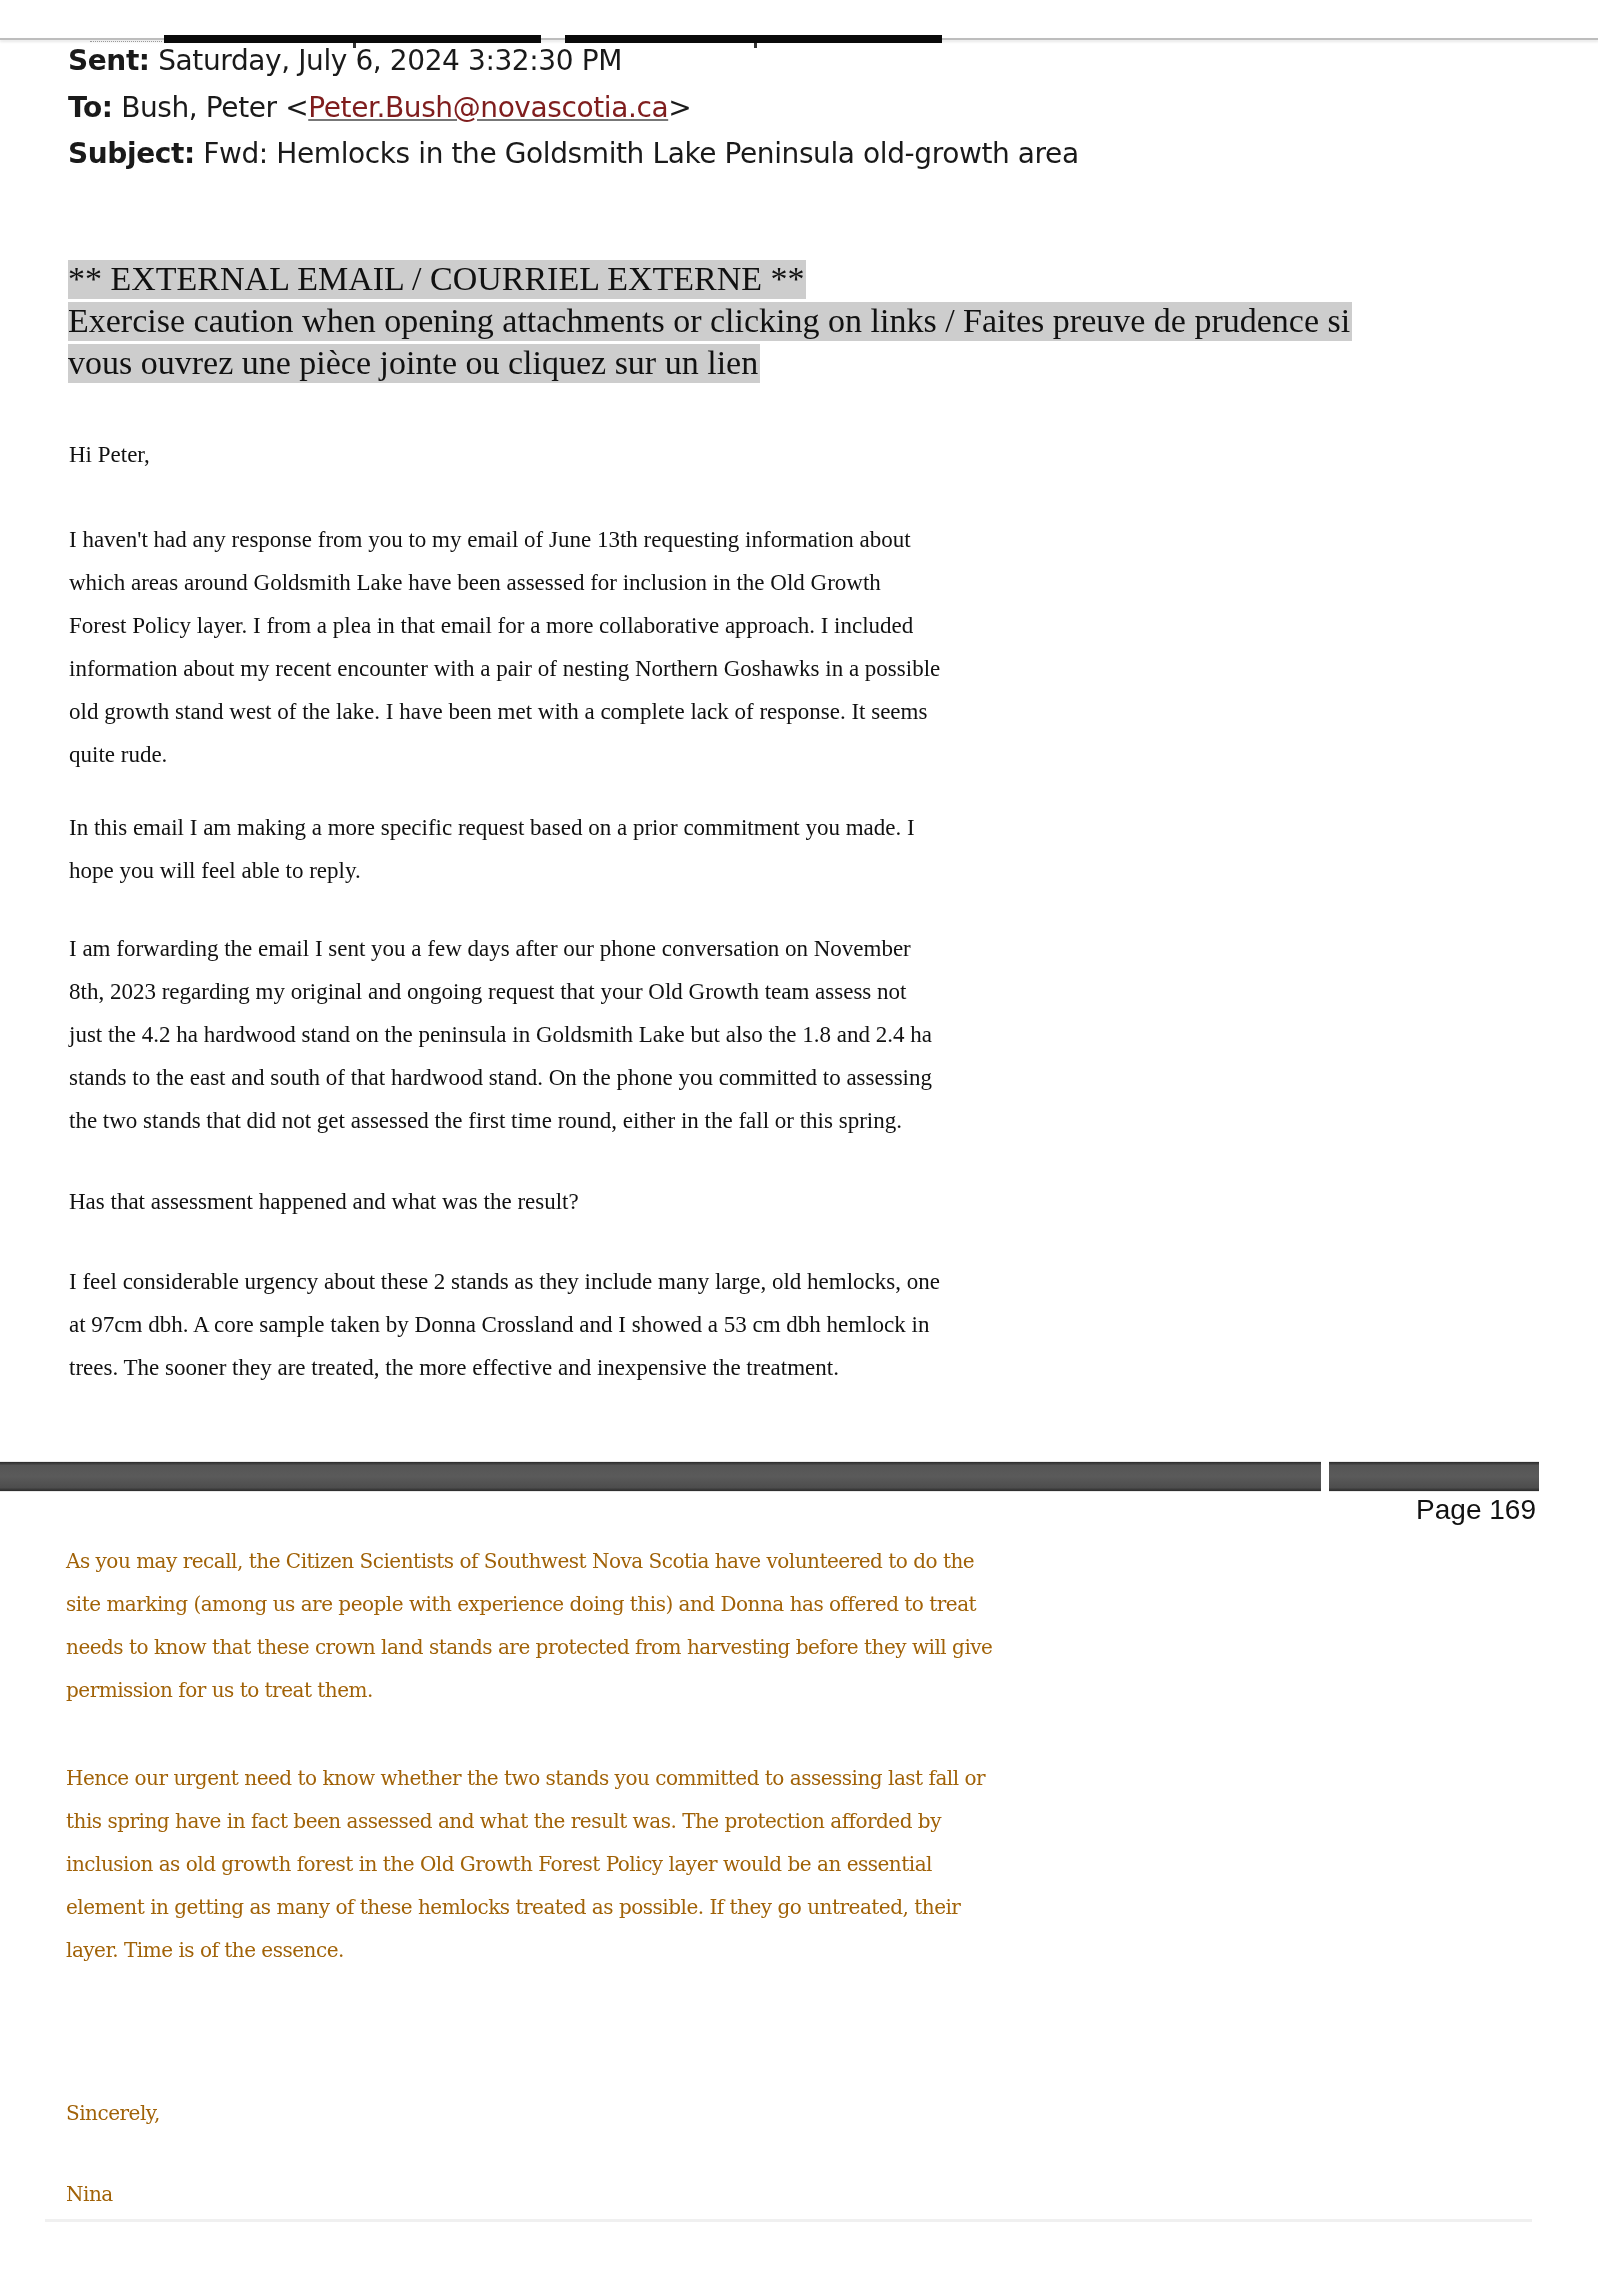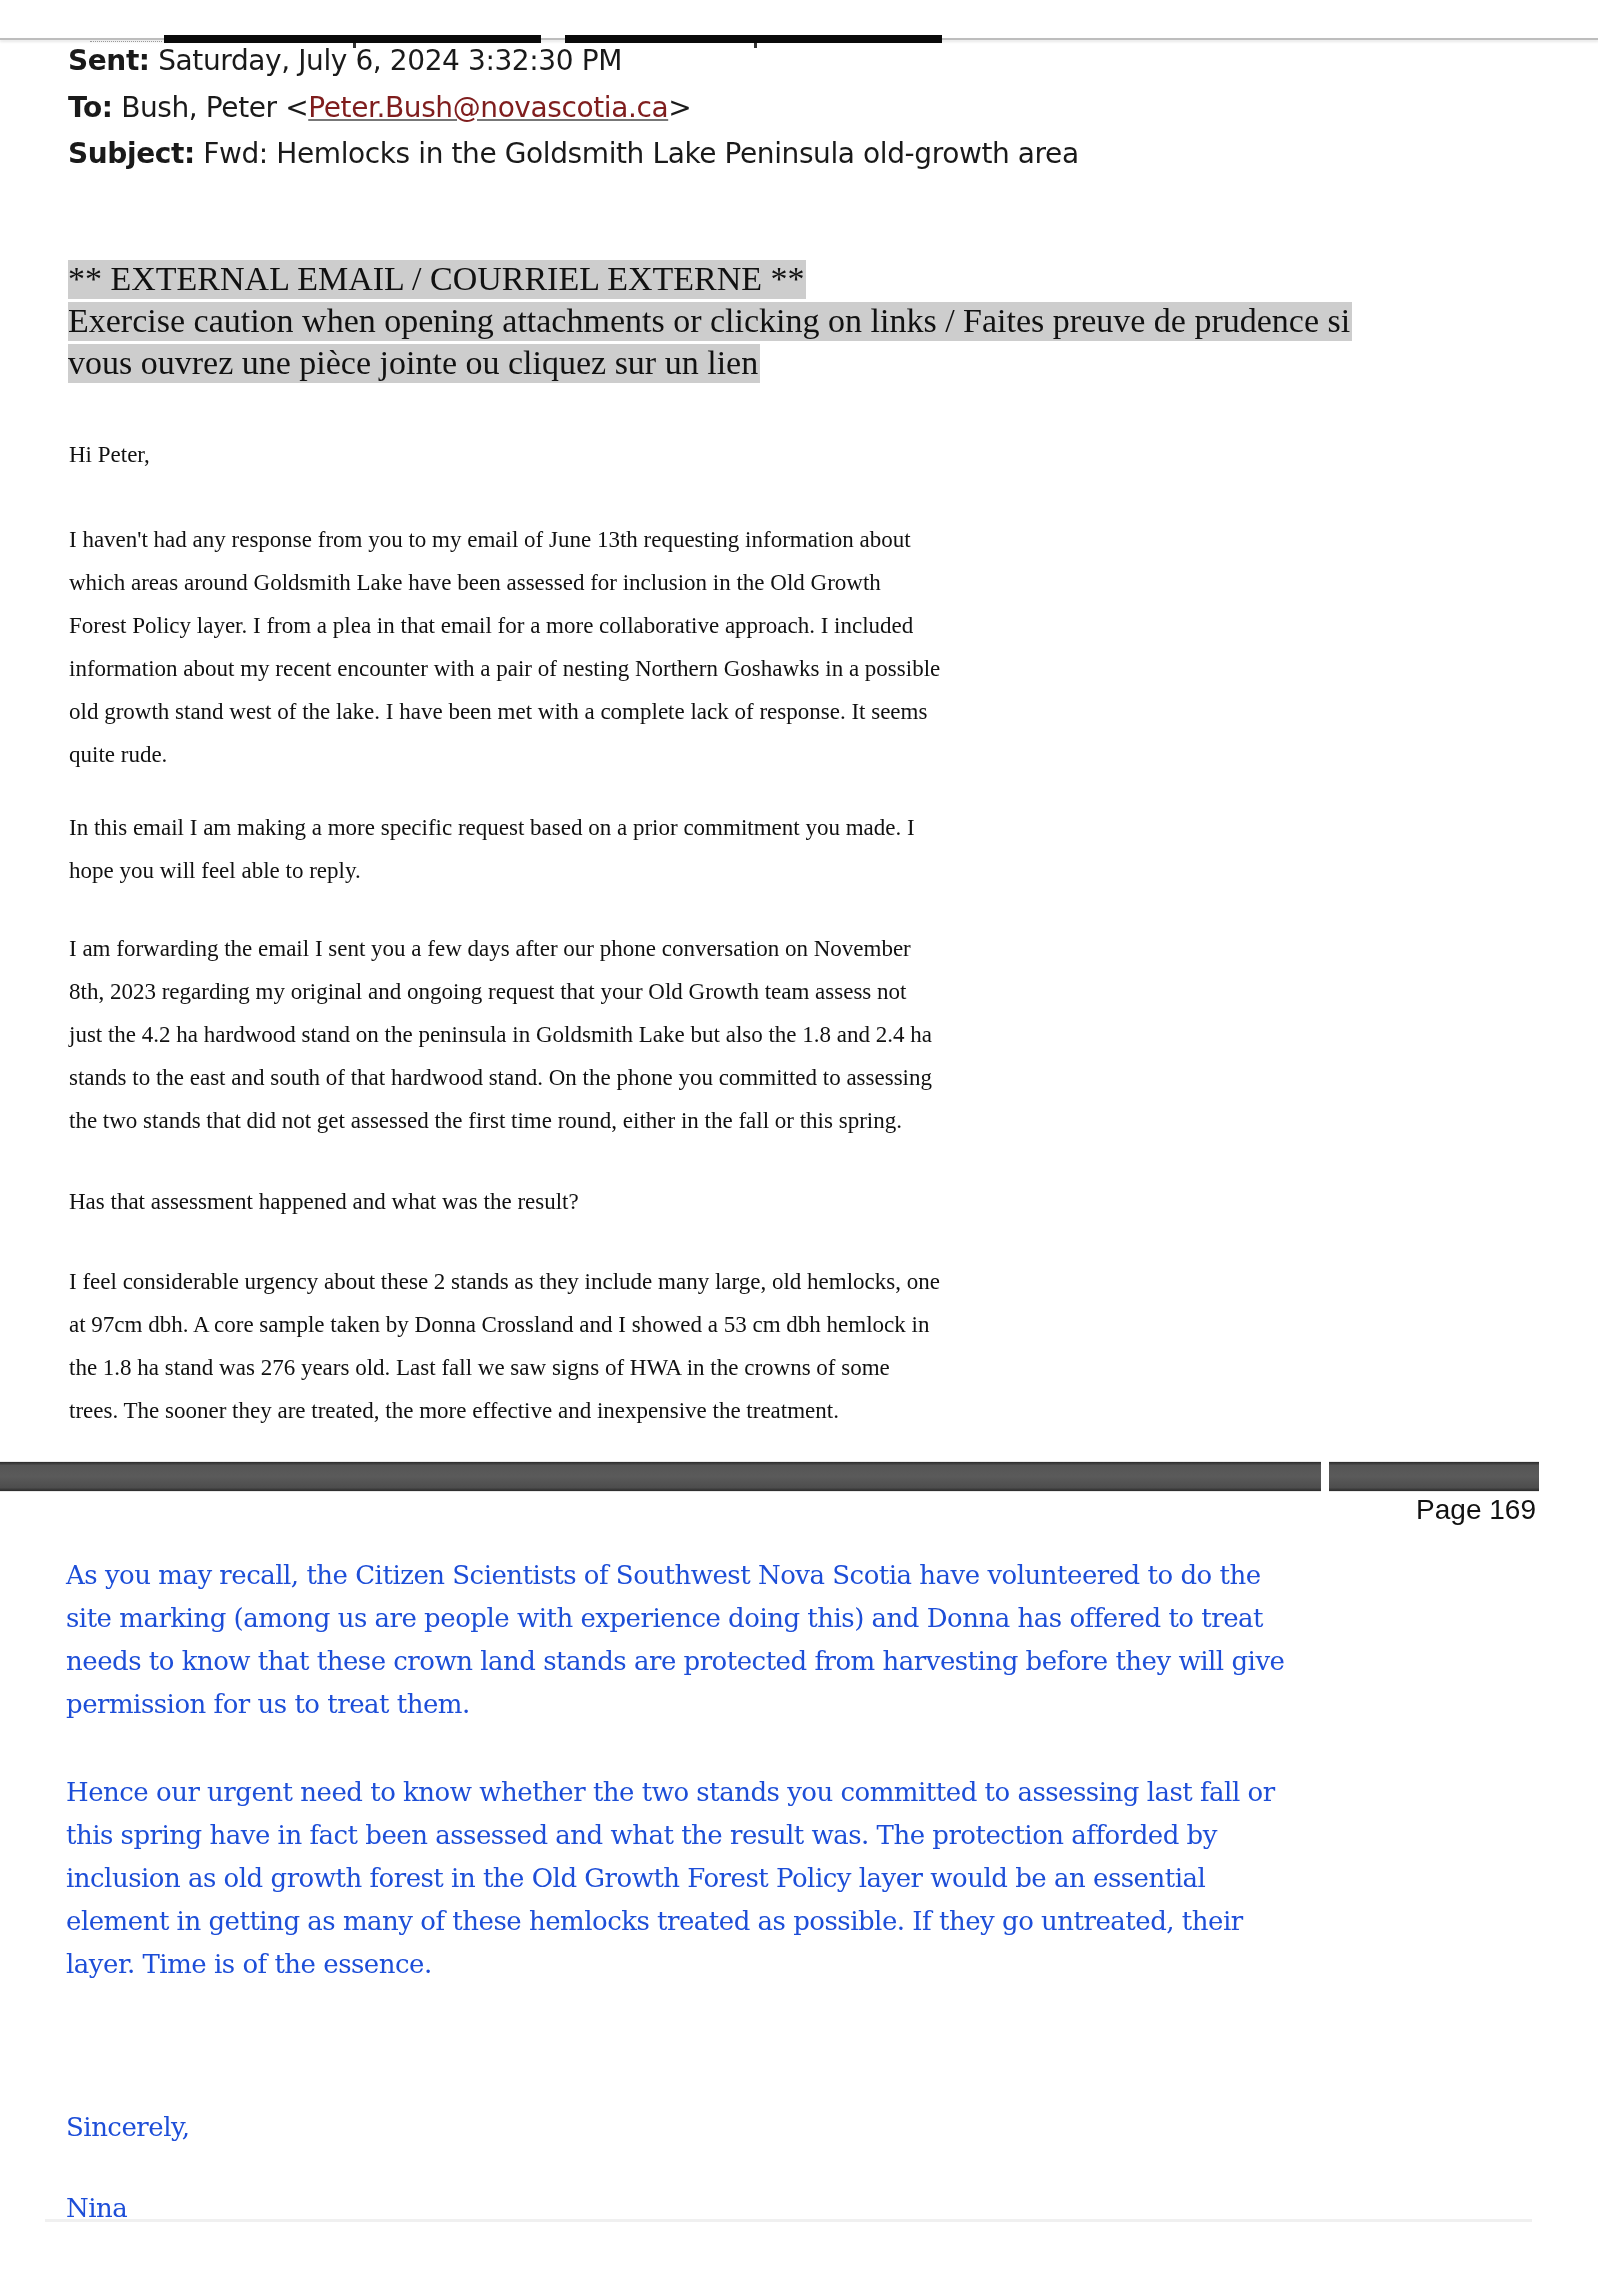--- a/index.html
+++ b/index.html
@@ -23,21 +23,21 @@
   .banner .hl { background:#cdcdcd; padding:0 1.8px 1.8px 0; }
 
   
   .para { left:69px; font-family:"Liberation Serif", serif; font-size:23px; line-height:43px; color:#111; }
   .para .ln { display:block; white-space:nowrap; }
 
   
   .sep { top:1461px; height:29px; background:linear-gradient(#2a2a2a 0, #555 12%, #5a5a5a 50%, #4d4d4d 88%, #2a2a2a 100%); border-top:1.8px solid #e8e8e8; border-bottom:1.8px solid #e8e8e8; box-sizing:content-box; }
   .page-num { right:63px; top:1493px; font-family:"Liberation Sans", sans-serif; font-size:28px; line-height:34px; color:#111; }
 
-  .para2 { left:66px; font-family:"DejaVu Serif", serif; font-size:26px; line-height:43px; color:#1d4ed8; letter-spacing:-0.5px;margin-top:14px; }
+  .para2 { left:66px; font-family:"DejaVu Serif", serif; font-size:20px; line-height:43px; color:#a16207; letter-spacing:-0.5px; }
   .para2 .ln { display:block; white-space:nowrap; }
 
   .bottom-rule { left:45px; top:2219px; width:1487px; height:2.7px; background:#f0f0f0; }
 </style>
 </head>
 <body>
 
 <div class="abs top-rule"></div>
 <div class="abs top-dots"></div>
 <div class="abs redact" style="left:164px;width:377px;">
@@ -92,21 +92,20 @@
   <span class="ln">the two stands that did not get assessed the first time round, either in the fall or this spring.</span>
 </div>
 
 <div class="abs para" style="top:1180px;">
   <span class="ln">Has that assessment happened and what was the result?</span>
 </div>
 
 <div class="abs para" style="top:1260px;">
   <span class="ln">I feel considerable urgency about these 2 stands as they include many large, old hemlocks, one</span>
   <span class="ln">at 97cm dbh. A core sample taken by Donna Crossland and I showed a 53 cm dbh hemlock in</span>
-  <span class="ln">the 1.8 ha stand was 276 years old. Last fall we saw signs of HWA in the crowns of some</span>
   <span class="ln">trees. The sooner they are treated, the more effective and inexpensive the treatment.</span>
 </div>
 
 <div class="abs sep" style="left:0;width:1321px;"></div>
 <div class="abs sep" style="left:1329px;width:210px;"></div>
 <div class="abs page-num">Page 169</div>
 
 <div class="abs para2" style="top:1540px;">
   <span class="ln">As you may recall, the Citizen Scientists of Southwest Nova Scotia have volunteered to do the</span>
   <span class="ln">site marking (among us are people with experience doing this) and Donna has offered to treat</span>

